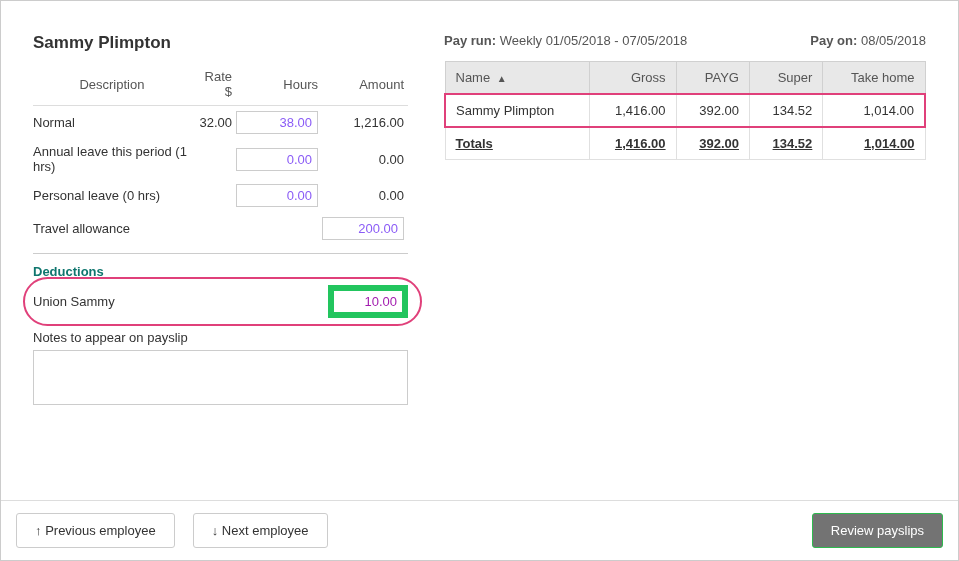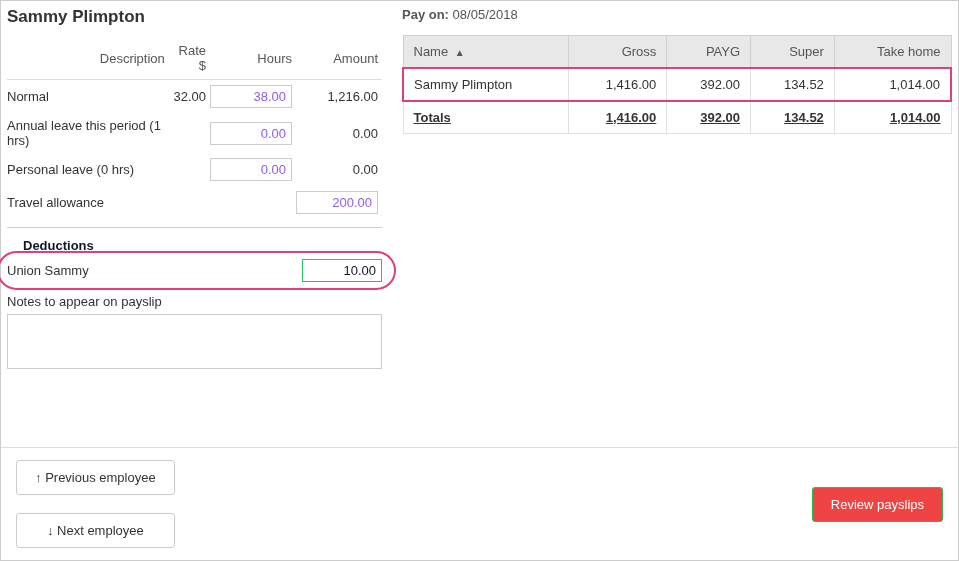--- a/index.html
+++ b/index.html
@@ -16,41 +16,41 @@
       width: 959px;
       min-height: 561px;
       background: #fff;
       border: 1px solid #ccc;
       display: flex;
       flex-direction: column;
     }
     .main-content {
       display: flex;
       flex: 1;
-      padding: 6px;
-      gap: 20px;
+      padding: 32px;
+      gap: 36px;
     }
     
     .left-panel {
       width: 375px;
       flex-shrink: 0;
     }
     .employee-name {
       font-size: 17px;
       font-weight: bold;
       color: #333;
       margin-bottom: 12px;
     }
     .pay-table {
       width: 100%;
       border-collapse: collapse;
       margin-bottom: 8px;
     }
     .pay-table th {
-      text-align: right;
+      text-align: center;
       color: #555;
       font-weight: normal;
       padding: 4px 4px 6px 0;
       border-bottom: 1px solid #ddd;
       font-size: 13px;
     }
     .pay-table th.right { text-align: right; }
     .pay-table td {
       padding: 5px 4px 5px 0;
       vertical-align: middle;
@@ -60,41 +60,41 @@
     .pay-table input[type="text"] {
       border: 1px solid #ccc;
       padding: 3px 5px;
       width: 82px;
       text-align: right;
       font-size: 13px;
       color: #8b5cf6;
     }
     .section-heading {
       font-weight: bold;
-      color: #0f172a;
-      margin: 10px 0 6px 16px;
+      color: #0f766e;
+      margin: 10px 0 6px 0;
       font-size: 13px;
     }
     .deductions-row {
       display: flex;
       align-items: center;
       justify-content: space-between;
       margin-bottom: 8px;
       position: relative;
     }
     .deductions-row .label {
       color: #333;
     }
     .deductions-row input[type="text"] {
-      border: 1px solid #22c55e;
+      border: 6px solid #22c55e;
       padding: 3px 5px;
       width: 80px;
       text-align: right;
       font-size: 13px;
-      color: #0f172a;
+      color: #a21caf;
     }
     .circle-highlight {
       position: absolute;
       left: -10px;
       right: -14px;
       top: -8px;
       bottom: -8px;
       border: 2.5px solid #e0407a;
       border-radius: 28px;
       pointer-events: none;
@@ -182,37 +182,36 @@
     .footer {
       border-top: 1px solid #ddd;
       padding: 12px 15px;
       display: flex;
       justify-content: space-between;
       align-items: center;
     }
     .footer-left {
       display: flex;
       gap: 18px;
-      flex-direction: column;
     }
     .footer-right {
       display: flex;
       gap: 10px;
     }
     .btn {
       padding: 9px 18px;
       border: 1px solid #ccc;
       background: #fff;
       font-size: 13px;
       cursor: pointer;
       color: #333;
       border-radius: 3px;
     }
     .btn-primary {
-      background: #ef4444;
+      background: #737373;
       color: #fff;
       border: 1px solid #2dba4e;
     }
     .divider-line {
       border: none;
       border-top: 1px solid #ccc;
       margin: 8px 0;
     }
   </style>
 </head>
@@ -286,20 +285,24 @@
       </div>
 
       <div class="notes-section">
         <div class="notes-label">Notes to appear on payslip</div>
         <textarea class="notes-textarea" style=""></textarea>
       </div>
     </div>
 
     <div class="right-panel">
       <div class="pay-run-header">
+        <div>
+          <strong>Pay run:</strong>
+          <span>Weekly 01/05/2018 - 07/05/2018</span>
+        </div>
         <div>
           <strong>Pay on:</strong>
           <span>08/05/2018</span>
         </div>
       </div>
 
       <table class="summary-table">
         <thead>
           <tr>
             <th class="sortable">

